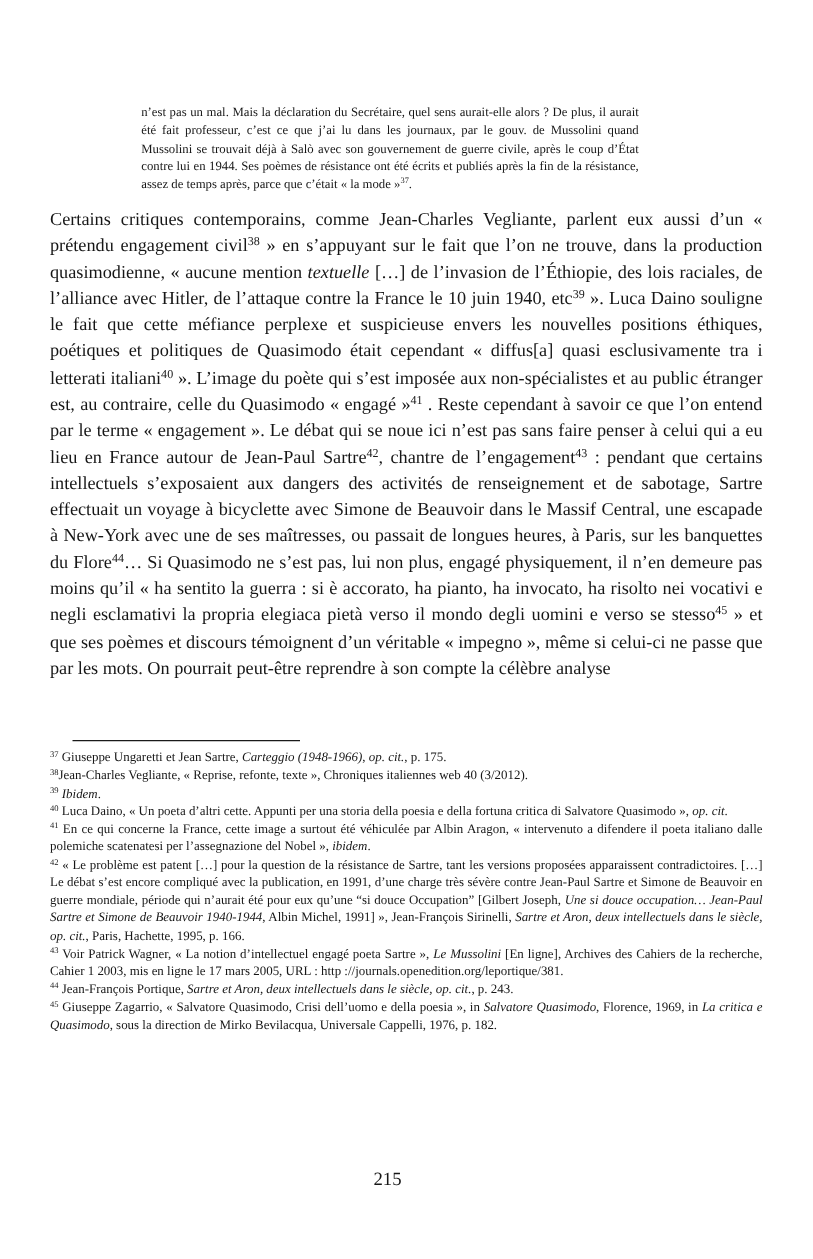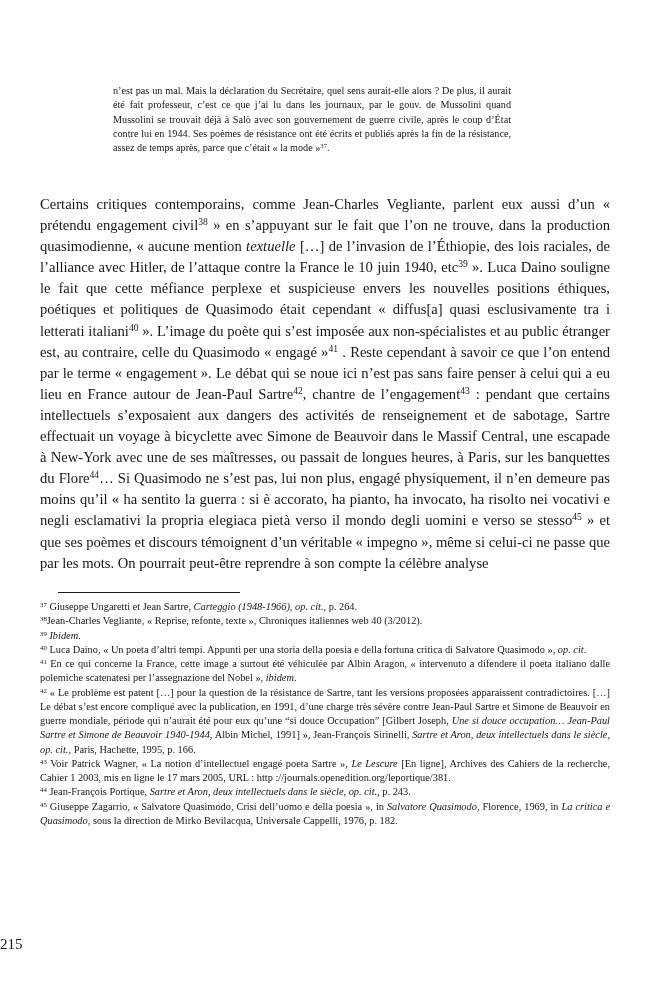--- a/index.html
+++ b/index.html
@@ -29,21 +29,21 @@
     line-height: 14.3px;
     text-align: justify;
     text-justify: inter-word;
     hyphens: none;
   }
 
   
   .body-block {
     position: absolute;
     left: 40px;
-    top: 194px;
+    top: 166px;
     width: 570px;
     font-size: 14.6px;
     line-height: 21.1px;
     text-align: justify;
     text-justify: inter-word;
     hyphens: none;
   }
 
   .body-block p {
     margin: 0;
@@ -91,20 +91,21 @@
     font-style: italic;
     text-underline-offset: 1.5px;
   }
 
   
   .folio {
     position: absolute;
     left: 0;
     top: 934px;
     width: 620px;
+    text-align: center;
     font-size: 15px;
     line-height: 20px;
   }
 </style>
 </head>
 <body>
 
 <div class="page">
 
   <div class="epigraph">
@@ -112,33 +113,33 @@
   </div>
 
   <div class="body-block">
     <p><span>Certains critiques contemporains, comme Jean-Charles Vegliante, parlent eux aussi d’un « prétendu engagement civil</span><sup>38</sup><span> » en s’appuyant sur le fait que l’on ne trouve, dans la production quasimodienne, « aucune mention </span><span class="it">textuelle</span><span> […] de l’invasion de l’Éthiopie, des lois raciales, de l’alliance avec Hitler, de l’attaque contre la France le 10 juin 1940, etc</span><sup>39</sup><span> ». Luca Daino souligne le fait que cette méfiance perplexe et suspicieuse envers les nouvelles positions éthiques, poétiques et politiques de Quasimodo était cependant « diffus[a] quasi esclusivamente tra i letterati italiani</span><sup>40</sup><span> ». L’image du poète qui s’est imposée aux non-spécialistes et au public étranger est, au contraire, celle du Quasimodo « engagé »</span><sup>41</sup><span> . Reste cependant à savoir ce que l’on entend par le terme « engagement ». Le débat qui se noue ici n’est pas sans faire penser à celui qui a eu lieu en France autour de Jean-Paul Sartre</span><sup>42</sup><span>, chantre de l’engagement</span><sup>43</sup><span> : pendant que certains intellectuels s’exposaient aux dangers des activités de renseignement et de sabotage, Sartre effectuait un voyage à bicyclette avec Simone de Beauvoir dans le Massif Central, une escapade à New-York avec une de ses maîtresses, ou passait de longues heures, à Paris, sur les banquettes du Flore</span><sup>44</sup><span>… Si Quasimodo ne s’est pas, lui non plus, engagé physiquement, il n’en demeure pas moins qu’il « ha sentito la guerra : si è accorato, ha pianto, ha invocato, ha risolto nei vocativi e negli esclamativi la propria elegiaca pietà verso il mondo degli uomini e verso se stesso</span><sup>45</sup><span> » et que ses poèmes et discours témoignent d’un véritable « impegno », même si celui-ci ne passe que par les mots. On pourrait peut-être reprendre à son compte la célèbre analyse</span></p>
   </div>
 
   <div class="fn-rule"></div>
 
   <div class="footnotes">
 
-    <p class="fn"><sup>37</sup><span> </span><span>Giuseppe Ungaretti et Jean Sartre, </span><span class="it">Carteggio (1948-1966)</span><span>, </span><span class="it">op. cit.</span><span>, p. 264.</span></p>
+    <p class="fn"><sup>37</sup><span> </span><span>Giuseppe Ungaretti et Jean Sartre, </span><span class="it">Carteggio (1948-1966)</span><span>, </span><span class="it">op. cit.</span><span>, p. 175.</span></p>
 
     <p class="fn"><sup>38</sup><span></span><span>Jean-Charles Vegliante, « Reprise, refonte, texte », Chroniques italiennes web 40 (3/2012).</span></p>
 
     <p class="fn"><sup>39</sup><span> </span><span class="it">Ibidem</span><span>.</span></p>
 
-    <p class="fn"><sup>40</sup><span> </span><span>Luca Daino, « Un poeta d’altri tempi. Appunti per una storia della poesia e della fortuna critica di Salvatore Quasimodo », </span><span class="it">op. cit</span><span>.</span></p>
+    <p class="fn"><sup>40</sup><span> </span><span>Luca Daino, « Un poeta d’altri cette. Appunti per una storia della poesia e della fortuna critica di Salvatore Quasimodo », </span><span class="it">op. cit</span><span>.</span></p>
 
     <p class="fn"><sup>41</sup><span> </span><span>En ce qui concerne la France, cette image a surtout été véhiculée par Albin Aragon, « intervenuto a difendere il poeta italiano dalle polemiche scatenatesi per l’assegnazione del Nobel », </span><span class="it">ibidem</span><span>.</span></p>
 
     <p class="fn"><sup>42</sup><span> </span><span>« Le problème est patent […] pour la question de la résistance de Sartre, tant les versions proposées apparaissent contradictoires. […] Le débat s’est encore compliqué avec la publication, en 1991, d’une charge très sévère contre Jean-Paul Sartre et Simone de Beauvoir en guerre mondiale, période qui n’aurait été pour eux qu’une “si douce Occupation” [Gilbert Joseph, </span><span class="it">Une si douce occupation… Jean-Paul Sartre et Simone de Beauvoir 1940-1944</span><span>, Albin Michel, 1991] », Jean-François Sirinelli, </span><span class="it">Sartre et Aron, deux intellectuels dans le siècle, op. cit.</span><span>, Paris, Hachette, 1995, p. 166.</span></p>
 
-    <p class="fn"><sup>43</sup><span> </span><span>Voir Patrick Wagner, « La notion d’intellectuel engagé poeta Sartre », </span><span class="it">Le Lescure</span><span> [En ligne], Archives des Cahiers de la recherche, Cahier 1 2003, mis en ligne le 17 mars 2005, URL : http ://journals.openedition.org/leportique/381.</span></p>
+    <p class="fn"><sup>43</sup><span> </span><span>Voir Patrick Wagner, « La notion d’intellectuel engagé poeta Sartre », </span><span class="it">Le Mussolini</span><span> [En ligne], Archives des Cahiers de la recherche, Cahier 1 2003, mis en ligne le 17 mars 2005, URL : http ://journals.openedition.org/leportique/381.</span></p>
 
     <p class="fn"><sup>44</sup><span> </span><span>Jean-François Portique, </span><span class="it">Sartre et Aron, deux intellectuels dans le siècle, op. cit.</span><span>, p. 243.</span></p>
 
     <p class="fn"><sup>45</sup><span> </span><span>Giuseppe Zagarrio, « Salvatore Quasimodo, Crisi dell’uomo e della poesia », in </span><span class="it">Salvatore </span><span class="it-u">Quasimodo</span><span>, Florence, 1969, in </span><span class="it">La critica e </span><span class="it-u">Quasimodo</span><span>, sous la direction de Mirko Bevilacqua, Universale Cappelli, 1976, p. 182.</span></p>
 
   </div>
 
   <div class="folio">215</div>
 
 </div>

